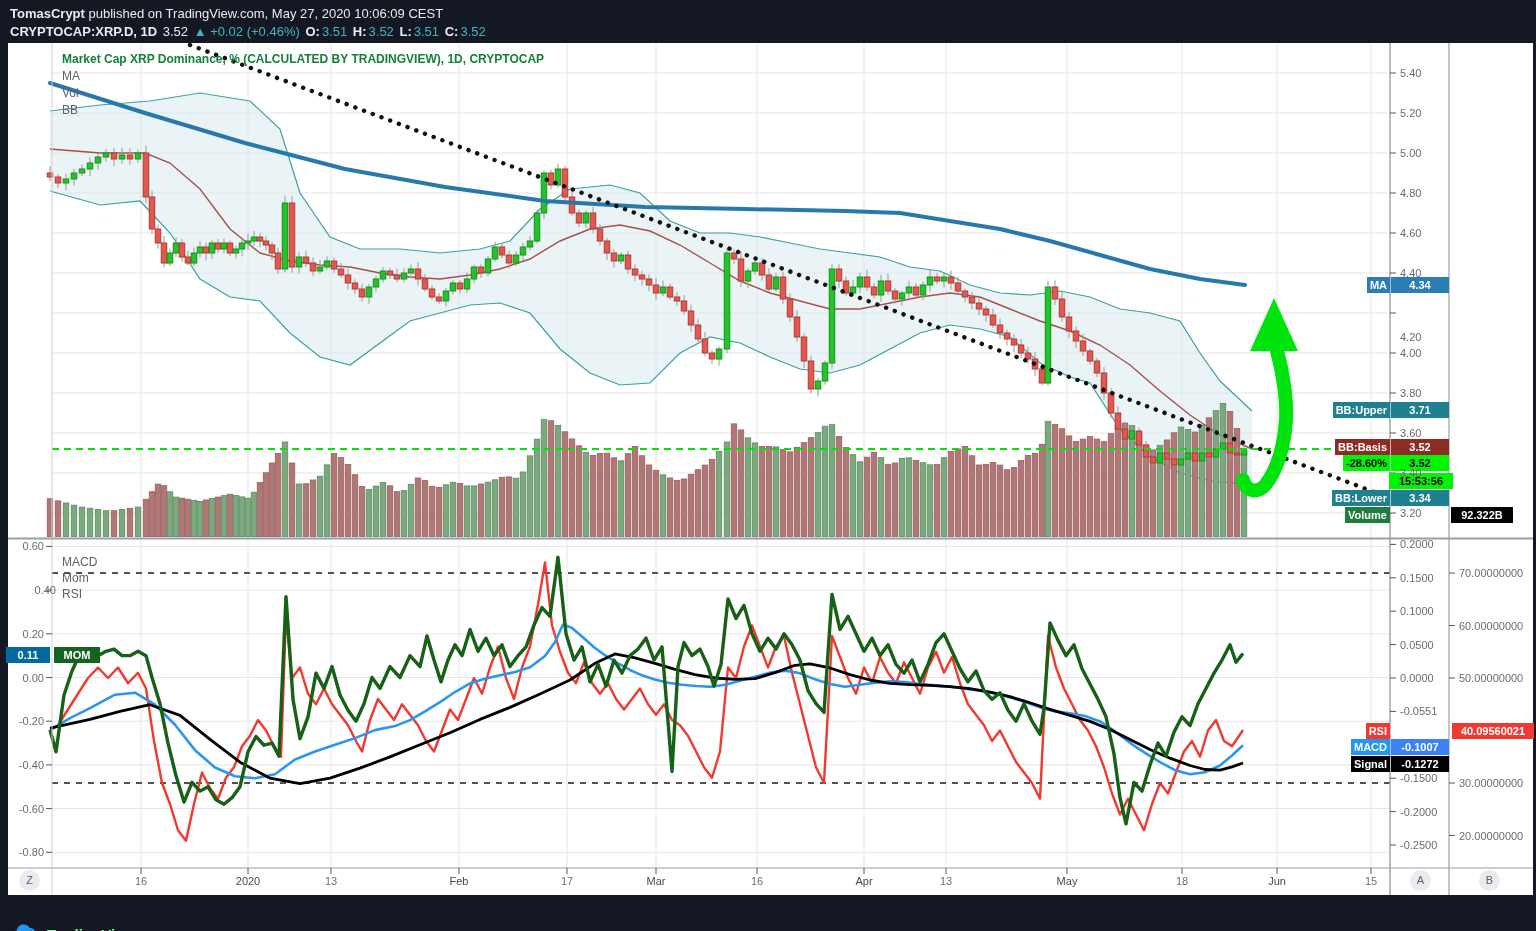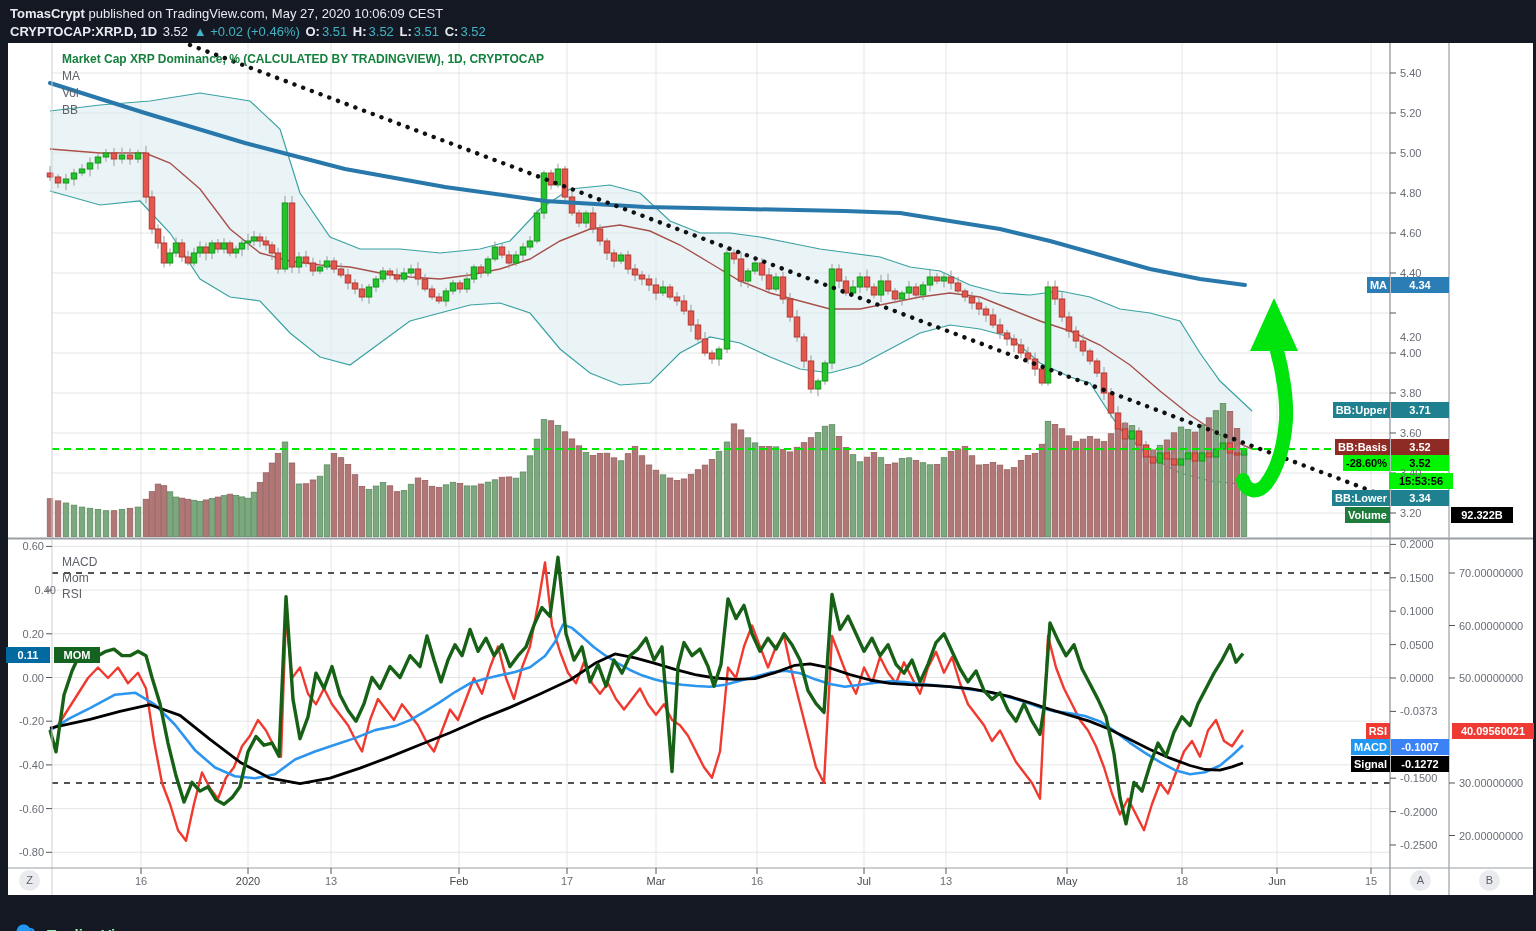--- a/index.html
+++ b/index.html
@@ -727,37 +727,37 @@
       <div class="tick" style="left: 0px; width: 44px; top: 671.5px; text-align: right;">0.00</div>
       <div class="tick" style="left: 0px; width: 44px; top: 715.2px; text-align: right;">-0.20</div>
       <div class="tick" style="left: 0px; width: 44px; top: 758.9px; text-align: right;">-0.40</div>
       <div class="tick" style="left: 0px; width: 44px; top: 802.6px; text-align: right;">-0.60</div>
       <div class="tick" style="left: 0px; width: 44px; top: 846.3px; text-align: right;">-0.80</div>
       <div class="tick" style="left: 1400px; top: 538.4px;">0.2000</div>
       <div class="tick" style="left: 1400px; top: 571.8px;">0.1500</div>
       <div class="tick" style="left: 1400px; top: 605.2px;">0.1000</div>
       <div class="tick" style="left: 1400px; top: 638.6px;">0.0500</div>
       <div class="tick" style="left: 1400px; top: 672px;">0.0000</div>
-      <div class="tick" style="left: 1400px; top: 705.4px;">-0.0373</div>
+      <div class="tick" style="left: 1400px; top: 705.4px;">-0.0551</div>
       <div class="tick" style="left: 1400px; top: 772.2px;">-0.1500</div>
       <div class="tick" style="left: 1400px; top: 805.6px;">-0.2000</div>
       <div class="tick" style="left: 1400px; top: 839px;">-0.2500</div>
       <div class="tick" style="left: 1459px; top: 567px;">70.00000000</div>
       <div class="tick" style="left: 1459px; top: 619.5px;">60.00000000</div>
       <div class="tick" style="left: 1459px; top: 672px;">50.00000000</div>
       <div class="tick" style="left: 1459px; top: 777px;">30.00000000</div>
       <div class="tick" style="left: 1459px; top: 829.5px;">20.00000000</div>
       <div class="tl" style="left: 141px;">16</div>
       <div class="tl major" style="left: 248px;">2020</div>
       <div class="tl" style="left: 331px;">13</div>
       <div class="tl major" style="left: 459px;">Feb</div>
       <div class="tl" style="left: 567px;">17</div>
       <div class="tl major" style="left: 656px;">Mar</div>
       <div class="tl" style="left: 757px;">16</div>
-      <div class="tl major" style="left: 864px;">Jul</div>
+      <div class="tl major" style="left: 864px;">Apr</div>
       <div class="tl" style="left: 946px;">13</div>
       <div class="tl major" style="left: 1067px;">May</div>
       <div class="tl" style="left: 1182px;">18</div>
       <div class="tl major" style="left: 1277px;">Jun</div>
       <div class="tl" style="left: 1371px;">15</div>
     </div>
 
   <div id="footer">
     <svg width="26" height="20" viewBox="0 0 52 40">
       <path d="M42 16 a10 10 0 0 0 -10.5 -8 a14 14 0 0 0 -26 5 a9.5 9.5 0 0 0 2 18.8 h32 a8 8 0 0 0 2.5 -15.8 z" fill="#2196f3"></path>

